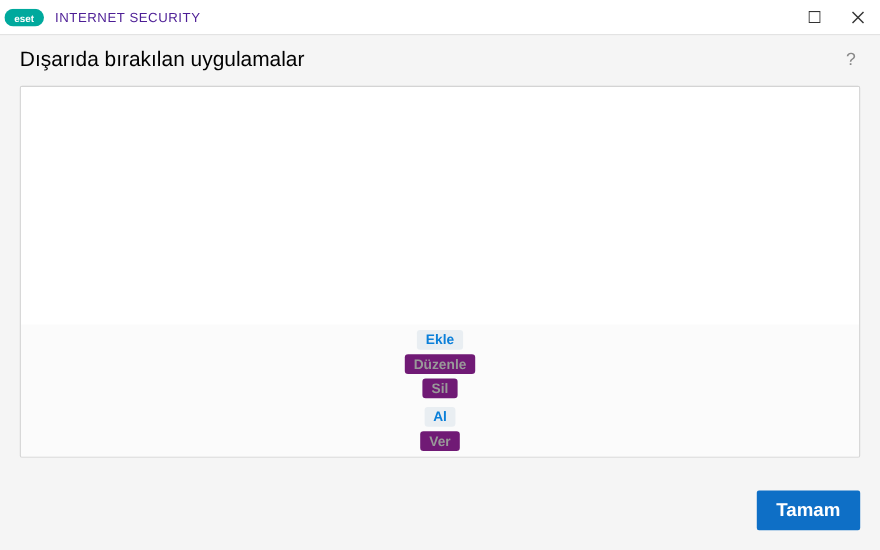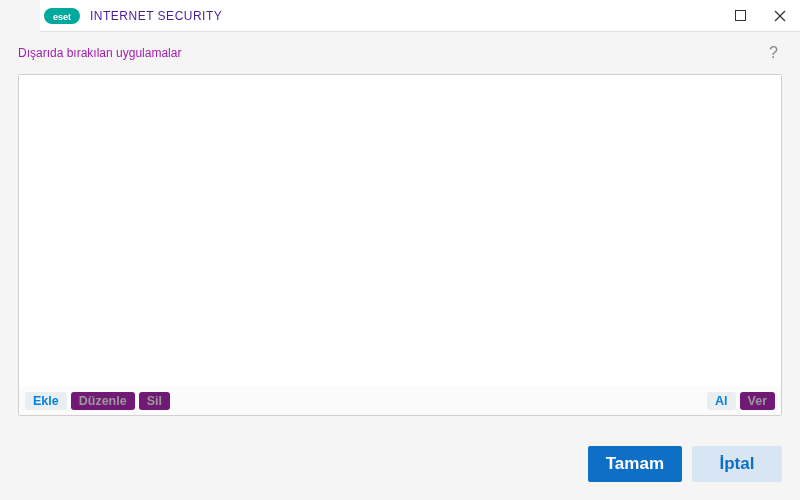--- a/index.html
+++ b/index.html
@@ -5,21 +5,20 @@
     * { margin: 0; padding: 0; box-sizing: border-box; font-family: "Segoe UI", Arial, sans-serif; }
     body { width: 800px; height: 500px; background: #f5f5f5; overflow: hidden; }
     
     .titlebar {
       height: 32px;
       background: #ffffff;
       display: flex;
       align-items: center;
       padding: 0 0 0 4px;
       border-bottom: 1px solid #e0e0e0;
-      margin-left: 40px;
     }
     .titlebar-logo {
       display: flex;
       align-items: center;
       gap: 6px;
     }
     .titlebar-product {
       color: #4c1d95;
       font-size: 12px;
       font-weight: 400;
@@ -43,23 +42,23 @@
       display: flex;
       flex-direction: column;
     }
     .page-header {
       display: flex;
       align-items: center;
       justify-content: space-between;
       margin-bottom: 12px;
     }
     .page-title {
-      font-size: 12px;
+      font-size: 19px;
       font-weight: 400;
-      color: #a21caf;
+      color: #000000;
     }
     .help-icon {
       color: #888;
       font-size: 16px;
       cursor: pointer;
       padding: 0 4px;
     }
     
     .panel {
       border: 1px solid #d0d0d0;
@@ -72,20 +71,21 @@
     .listbox {
       flex: 1;
       background: #fff;
     }
     .panel-toolbar {
       display: flex;
       align-items: center;
       padding: 5px 6px;
       gap: 4px;
       background: #fbfbfb;
+      flex-direction: column;
     }
     .tool-btn {
       font-size: 12.5px;
       padding: 2px 8px;
       border-radius: 3px;
       border: none;
       cursor: pointer;
       font-weight: 600;
     }
     .tool-btn.primary-link {
@@ -163,15 +163,14 @@
       <button class="tool-btn disabled">Düzenle</button>
       <button class="tool-btn disabled">Sil</button>
       <div class="toolbar-spacer"></div>
       <button class="tool-btn primary-link">Al</button>
       <button class="tool-btn disabled">Ver</button>
     </div>
   </div>
 
   <div class="footer">
     <button class="footer-btn ok">Tamam</button>
-    <button class="footer-btn cancel">İptal</button>
   </div>
 </div>
 
 </body></html>

